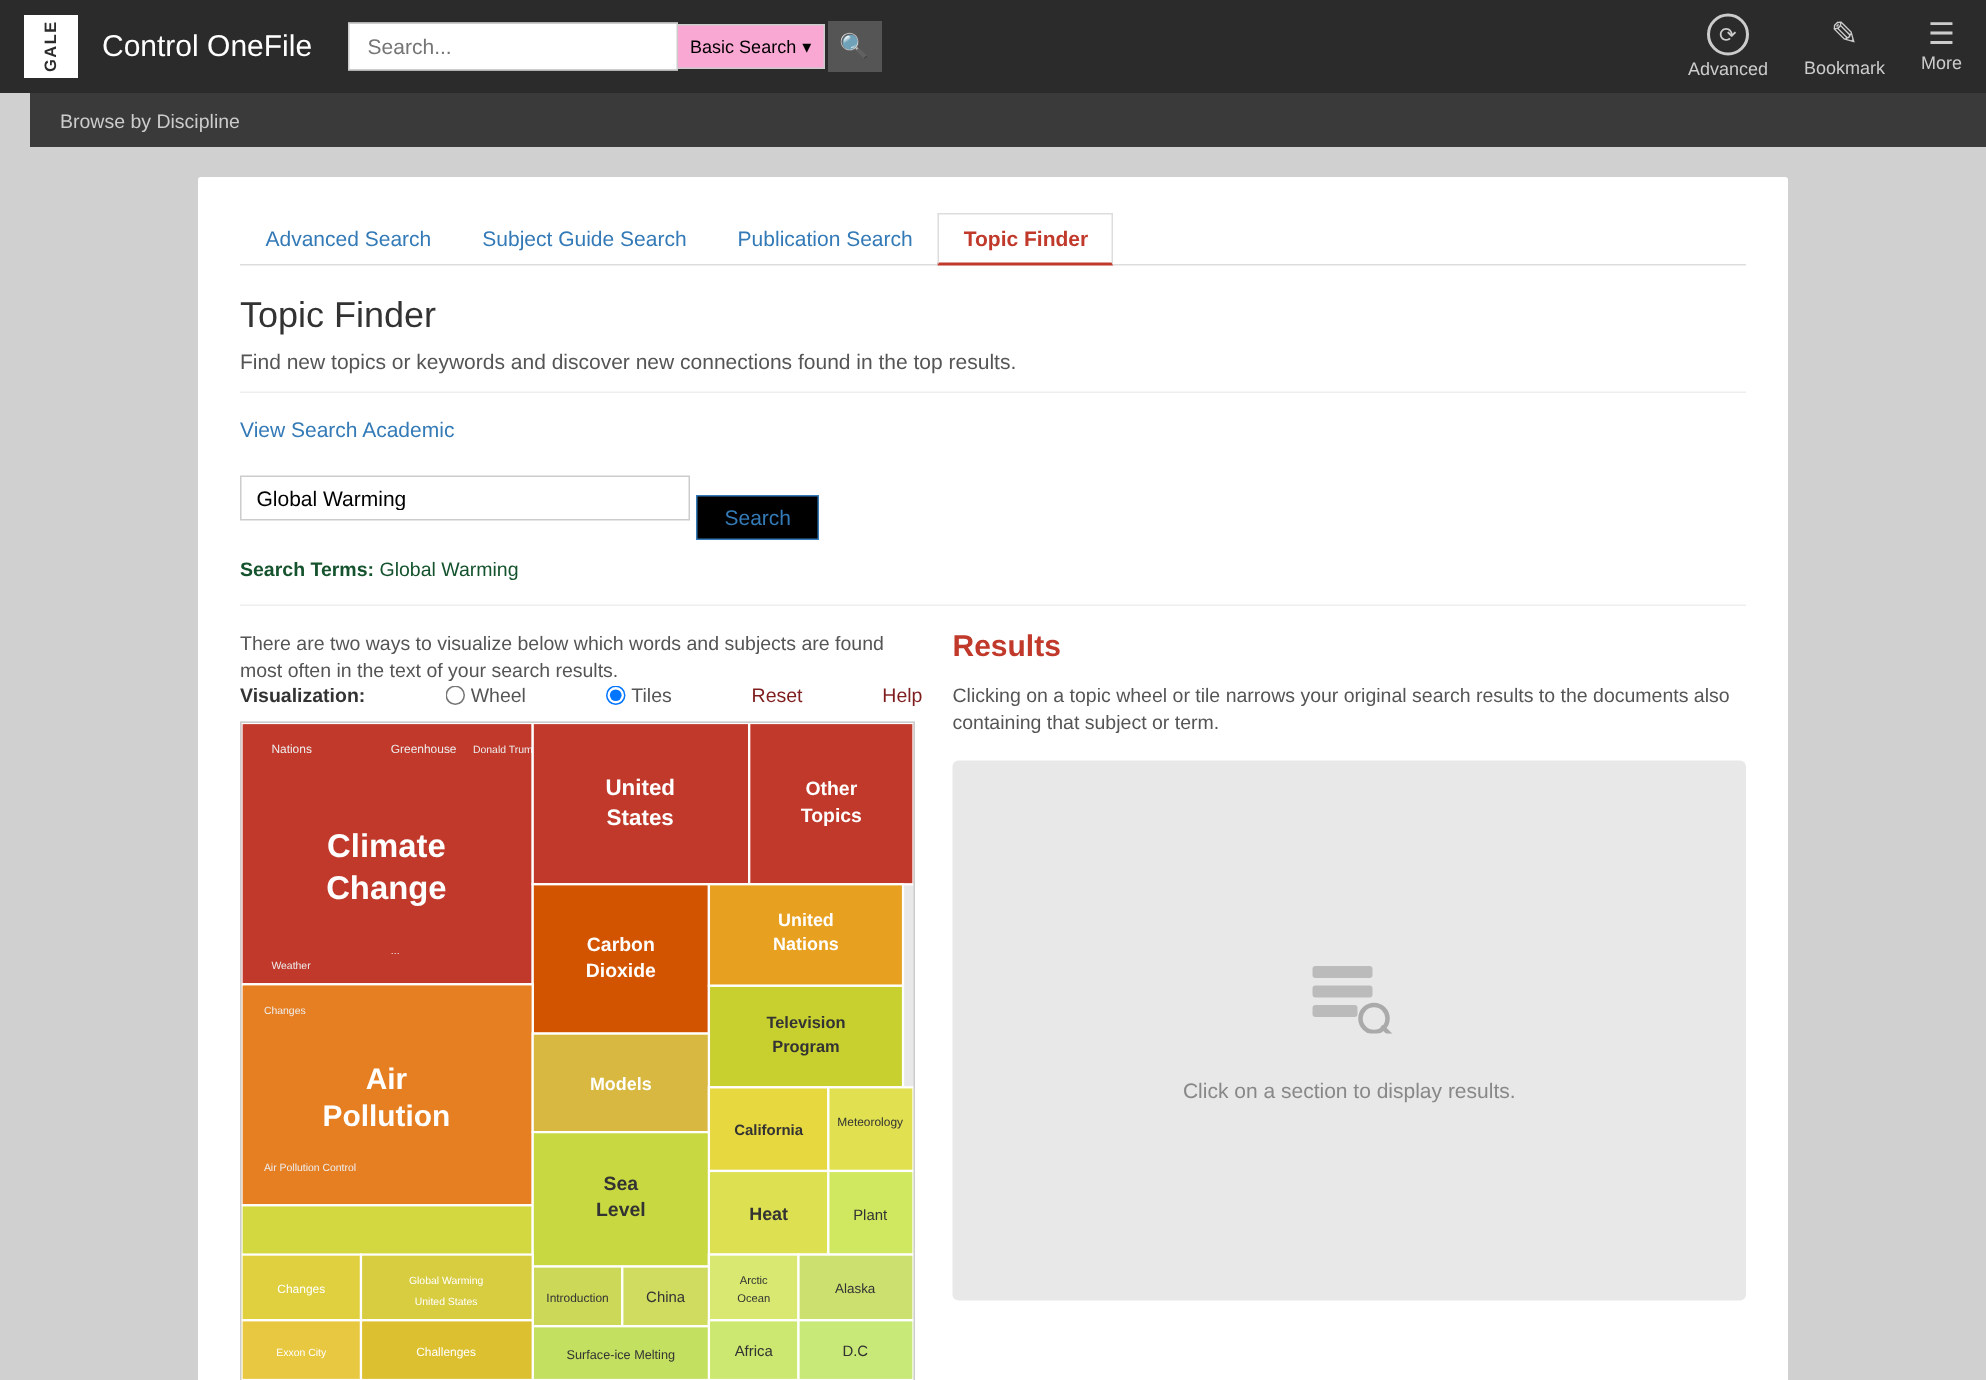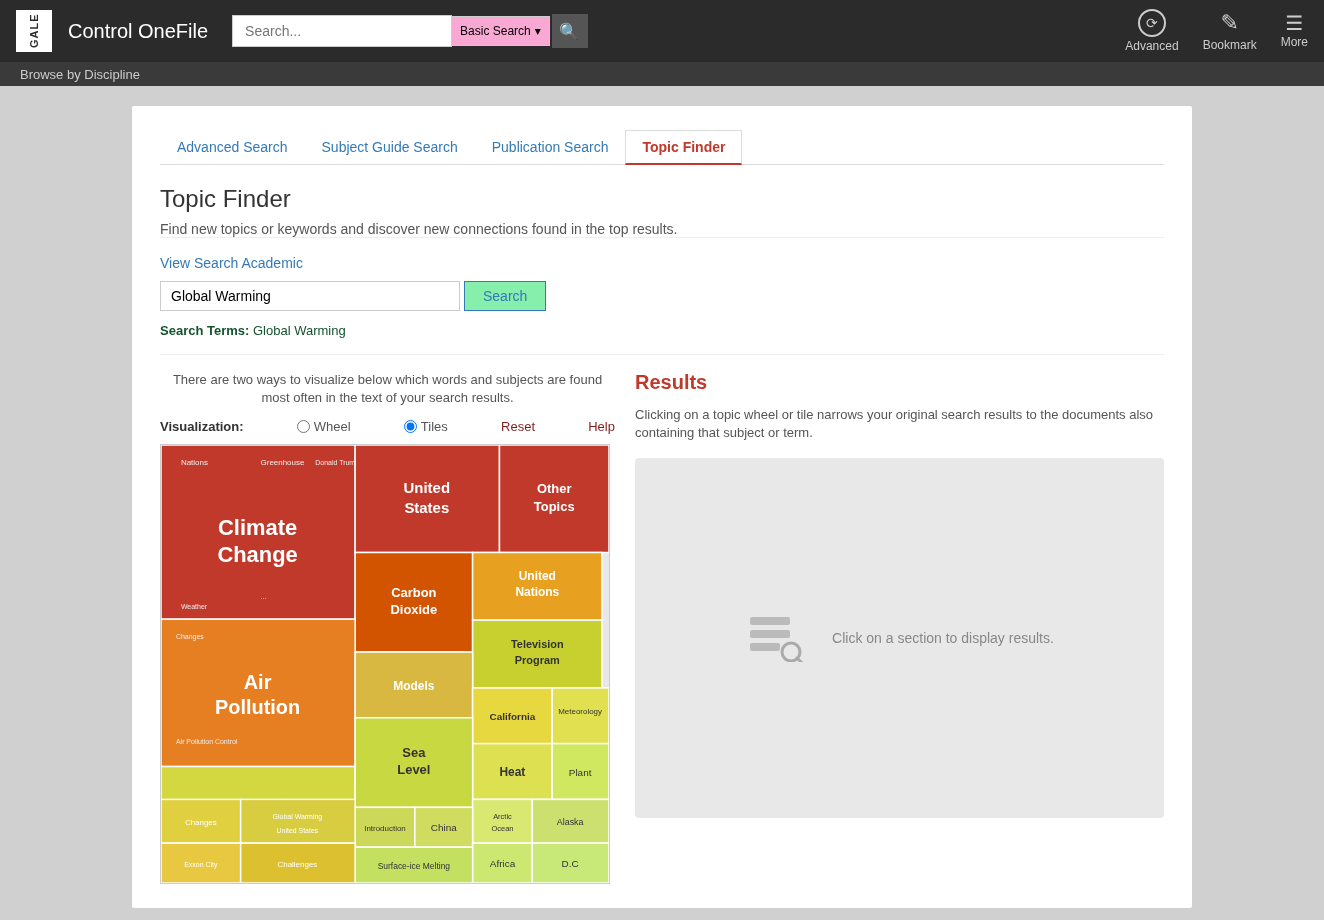--- a/index.html
+++ b/index.html
@@ -102,24 +102,25 @@
       font-size: 20px;
     }
     .header-action .icon-menu {
       font-size: 20px;
       line-height: 1;
     }
 
     
     .sub-header {
       background: #3a3a3a;
-      height: 24px;
+      height: 36px;
       display: flex;
       align-items: center;
       padding: 0 20px;
+      margin-left: 20px;
     }
     .sub-header-link {
       color: #ccc;
       font-size: 13px;
       text-decoration: none;
       cursor: pointer;
     }
 
     
     .main-content {
@@ -163,21 +164,21 @@
     .page-title {
       font-size: 24px;
       font-weight: normal;
       color: #333;
       margin-bottom: 8px;
     }
     .page-desc {
       font-size: 14px;
       color: #555;
       margin-bottom: 16px;
-      padding-bottom: 0;
+      padding-bottom: 12px;
       border-bottom: 1px solid #eee;
     }
 
     .view-results-link {
       color: #337ab7;
       font-size: 14px;
       text-decoration: none;
       cursor: pointer;
       display: inline-block;
       margin-bottom: 10px;
@@ -190,27 +191,28 @@
       margin-bottom: 12px;
     }
     .search-row input {
       border: 1px solid #ccc;
       padding: 6px 10px;
       font-size: 14px;
       width: 300px;
       outline: none;
     }
     .search-row button {
-      background: #86efac;
+      background: #000000;
       border: 1px solid #337ab7;
       color: #337ab7;
       padding: 6px 18px;
       font-size: 14px;
       cursor: pointer;
       margin-left: 4px;
+      margin-top: 26px;
     }
 
     .search-terms-row {
       font-size: 13px;
       color: #14532d;
       margin-bottom: 16px;
     }
     .search-terms-row span.label { font-weight: bold; }
     .search-terms-row span.value { color: #333; }
 
@@ -220,23 +222,22 @@
       gap: 20px;
       border-top: 1px solid #eee;
       padding-top: 16px;
     }
     .viz-left { flex: 0 0 455px; }
     .viz-right { flex: 1; }
 
     .viz-desc {
       font-size: 13px;
       color: #555;
-      margin-bottom: 12px;
+      margin-bottom: 0;
       line-height: 1.4;
-      text-align: center;
     }
 
     .viz-controls {
       display: flex;
       align-items: center;
       gap: 12px;
       font-size: 13px;
       margin-bottom: 10px;
       justify-content: space-between;
     }
@@ -272,21 +273,21 @@
       font-size: 13px;
       color: #555;
       line-height: 1.4;
       margin-bottom: 16px;
     }
     .results-placeholder {
       background: #e8e8e8;
       border-radius: 4px;
       height: 360px;
       display: flex;
-      flex-direction: row;
+      flex-direction: column;
       align-items: center;
       justify-content: center;
       color: #888;
       font-size: 14px;
       gap: 27px;
     }
   </style>
 </head>
 <body>
 

